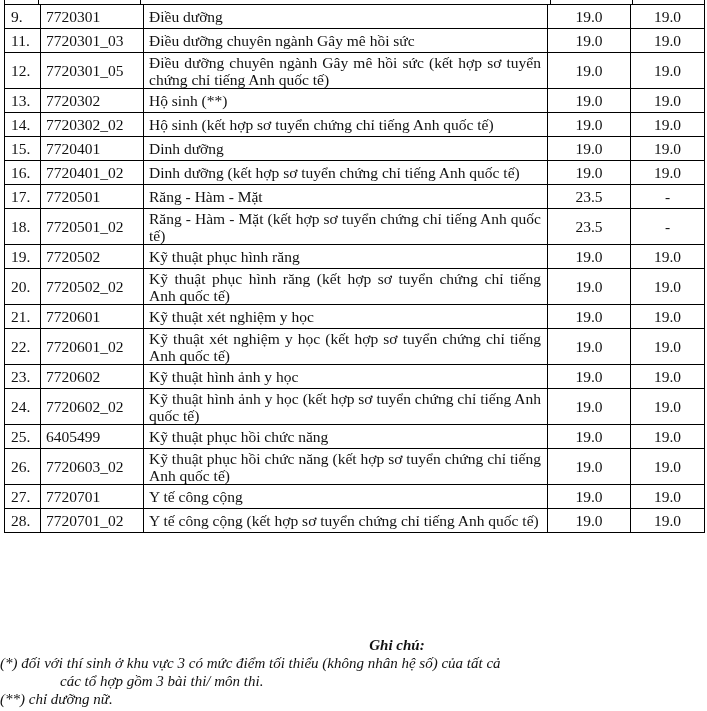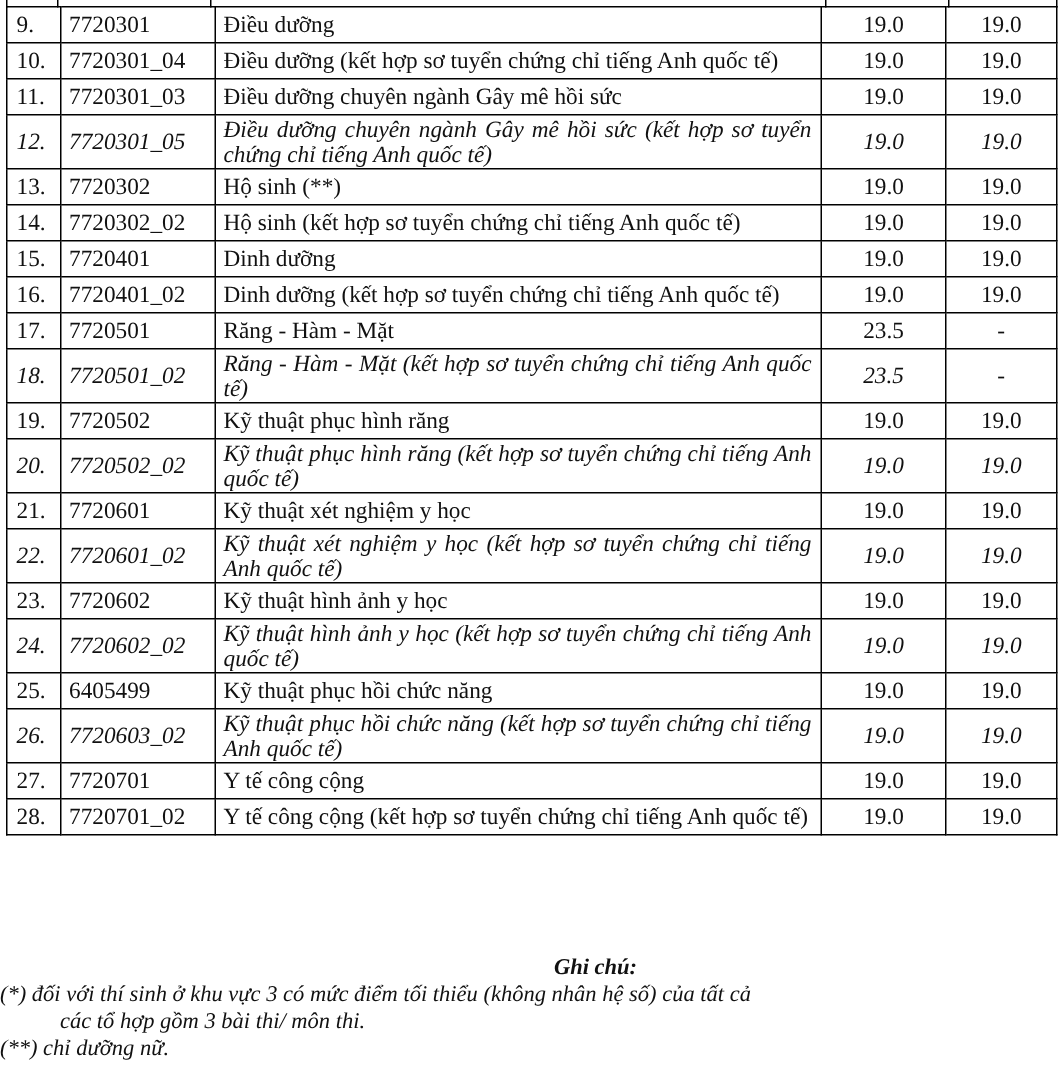--- a/index.html
+++ b/index.html
@@ -40,42 +40,42 @@
       table-layout: fixed;
       font-size: 15.5px;
       line-height: 17px;
     }
     table.admit td {
       border: 1px solid #000;
       padding: 0 5px;
       vertical-align: middle;
     }
     table.admit tr.single td { height: 23px; }
-    table.admit tr.double td { height: 35px; font-style: italic; }
+    table.admit tr.double td { height: 35px; }
     td.c-no { width: 24px; text-align: left; padding-left: 6px !important; }
     td.c-code { width: 92px; text-align: left; }
     td.c-name { text-align: justify; text-align-last: left; padding-right: 6px !important; }
     td.c-s1 { width: 72px; text-align: center; }
     td.c-s2 { width: 63px; text-align: center; }
     .notes {
       position: absolute;
       left: 0;
       top: 636px;
       width: 707px;
       font-size: 15px;
       line-height: 18px;
       font-style: italic;
     }
     .notes .title {
       font-weight: bold;
       padding-left: 87px;
       text-align: center;
     }
     .notes .line-indent { }
-    .notes .line-cont { padding-left: 40px; }
+    .notes .line-cont { padding-left: 60px; }
   </style>
 </head>
 <body>
 
 <div class="top-stub">
   <span style="left:33px"></span>
   <span style="left:135px"></span>
   <span style="left:545px"></span>
   <span style="left:627px"></span>
 </div>
@@ -83,27 +83,20 @@
 <table class="admit">
   <tbody id="tbody">
       <tr class="single">
         <td class="c-no">9.</td>
         <td class="c-code">7720301</td>
         <td class="c-name">Điều dưỡng</td>
         <td class="c-s1">19.0</td>
         <td class="c-s2">19.0</td>
       </tr>
       <tr class="single">
-        <td class="c-no">10.</td>
-        <td class="c-code">7720301_04</td>
-        <td class="c-name">Điều dưỡng (kết hợp sơ tuyển chứng chỉ tiếng Anh quốc tế)</td>
-        <td class="c-s1">19.0</td>
-        <td class="c-s2">19.0</td>
-      </tr>
-      <tr class="single">
         <td class="c-no">11.</td>
         <td class="c-code">7720301_03</td>
         <td class="c-name">Điều dưỡng chuyên ngành Gây mê hồi sức</td>
         <td class="c-s1">19.0</td>
         <td class="c-s2">19.0</td>
       </tr>
       <tr class="double">
         <td class="c-no">12.</td>
         <td class="c-code">7720301_05</td>
         <td class="c-name">Điều dưỡng chuyên ngành Gây mê hồi sức (kết hợp sơ tuyển chứng chỉ tiếng Anh quốc tế)</td>

